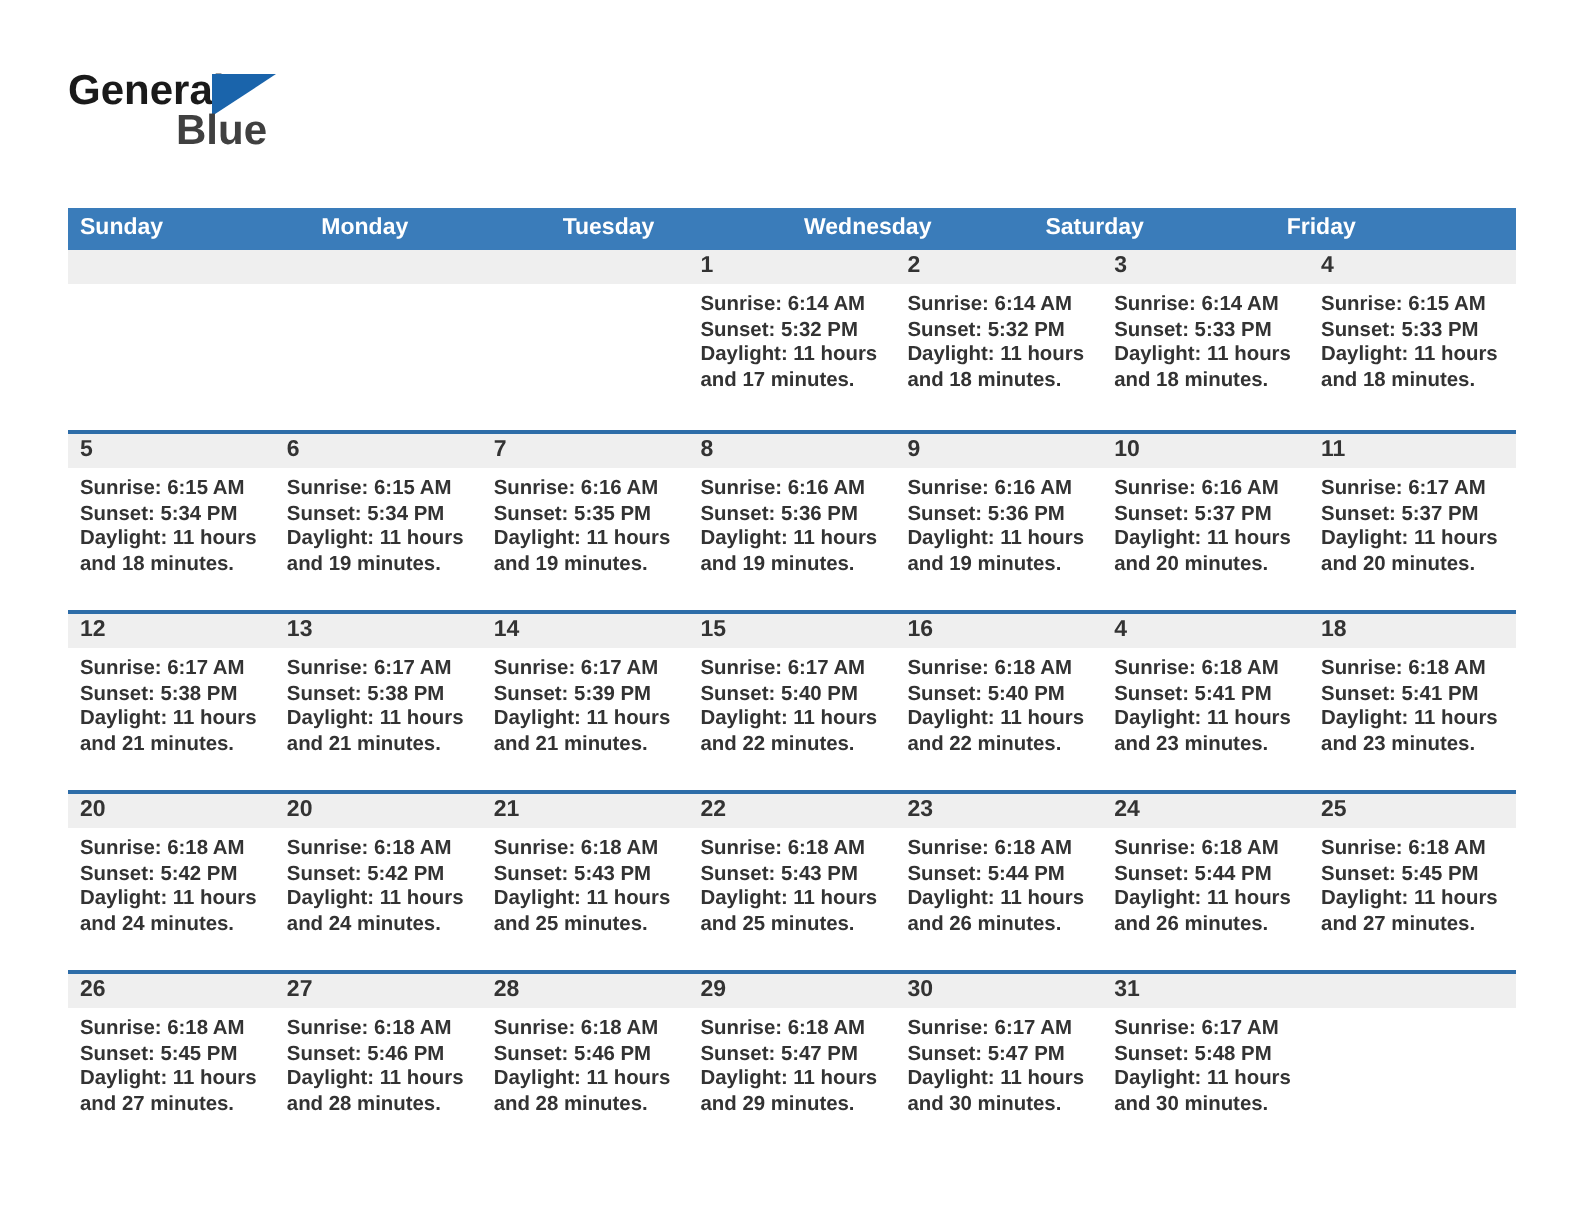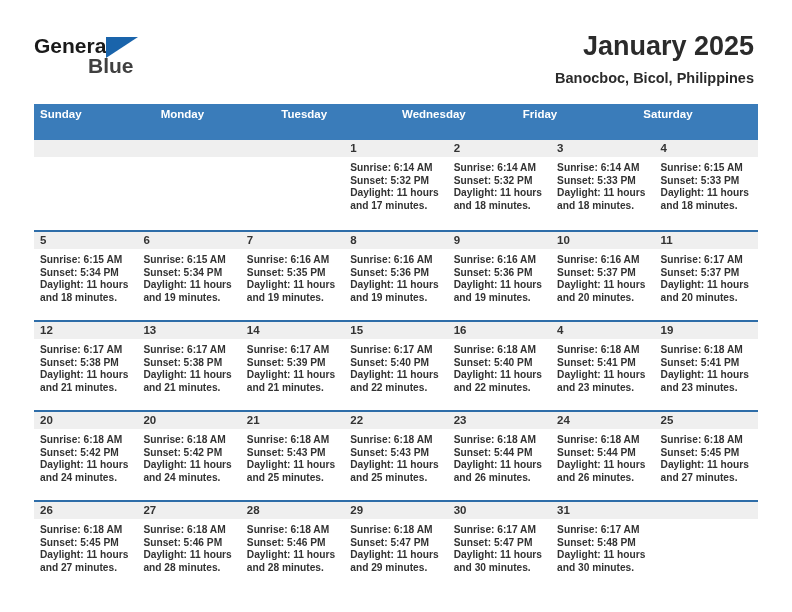--- a/index.html
+++ b/index.html
@@ -86,21 +86,21 @@
   
   .calendar {
     position: absolute;
     left: 34px;
     top: 104px;
     width: 724px;
   }
   .weekhead {
     display: flex;
     background: #3a7cba;
-    height: 36px;
+    height: 21px;
   }
   .weekhead .wh {
     flex: 1 1 0;
     color: #ffffff;
     font-size: 11.5px;
     line-height: 21px;
     padding-left: 6px;
     box-sizing: border-box;
     white-space: nowrap;
   }
@@ -149,35 +149,31 @@
 <div class="page">
 
   <div class="top">
 
     <div class="logo">
       <span class="logo-general">General</span>
       <span class="logo-tri"></span>
       <span class="logo-blue">Blue</span>
     </div>
 
-    <div class="title-block">
-      <div class="cal-title">January 2025</div>
-      <div class="cal-subtitle">Banocboc, Bicol, Philippines</div>
-    </div>
 
   </div>
 
   <div class="calendar">
     <div class="weekhead">
       <div class="wh">Sunday</div>
       <div class="wh">Monday</div>
       <div class="wh">Tuesday</div>
       <div class="wh">Wednesday</div>
+      <div class="wh">Saturday</div>
       <div class="wh">Friday</div>
-      <div class="wh">Saturday</div>
     </div>
     <div id="weeks-container">
         <div class="week first">
           <div class="cell empty">
             <div class="daynum-band"></div>
           </div>
           <div class="cell empty">
             <div class="daynum-band"></div>
           </div>
           <div class="cell empty">
@@ -334,21 +330,21 @@
           <div class="cell">
             <div class="daynum-band">4</div>
             <div class="info">
               <div>Sunrise: 6:18 AM</div>
               <div>Sunset: 5:41 PM</div>
               <div>Daylight: 11 hours</div>
               <div>and 23 minutes.</div>
             </div>
           </div>
           <div class="cell">
-            <div class="daynum-band">19</div>
+            <div class="daynum-band">18</div>
             <div class="info">
               <div>Sunrise: 6:18 AM</div>
               <div>Sunset: 5:41 PM</div>
               <div>Daylight: 11 hours</div>
               <div>and 23 minutes.</div>
             </div>
           </div>
         </div>
         <div class="week">
           <div class="cell">

